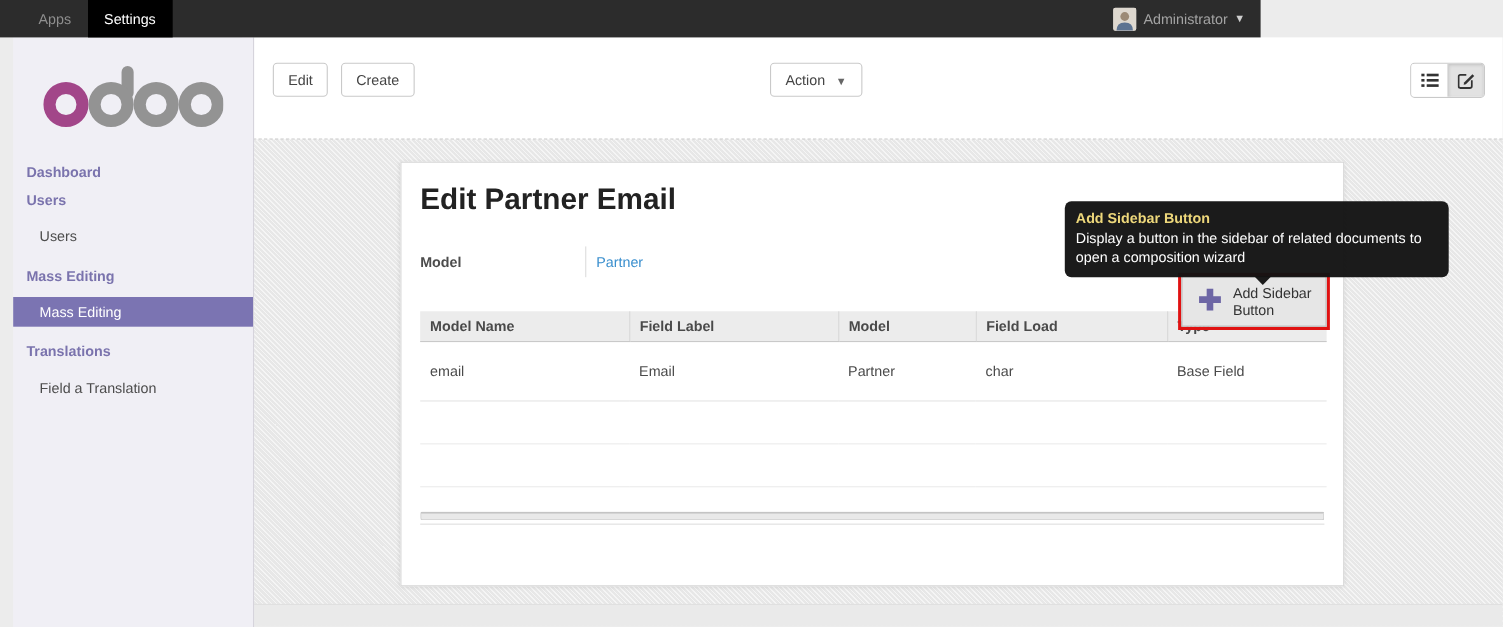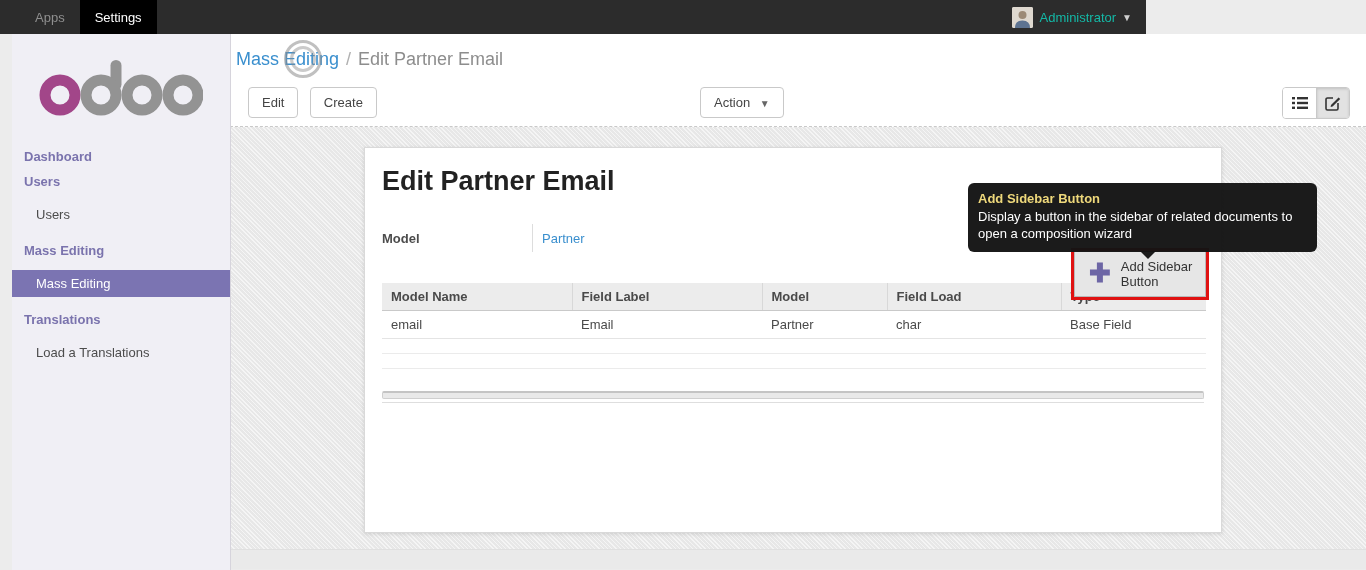--- a/index.html
+++ b/index.html
@@ -8,21 +8,21 @@
 
   
   .topbar { position:absolute; left:0; top:0; width:1146px; height:34px;
     background:#2c2c2c; display:flex; align-items:stretch; z-index:50; }
   .topbar .menus { display:flex; align-items:stretch; padding-left:20px; }
   .menu-item { color:#8f8f8f; font-size:13px; padding:0 15px; display:flex; align-items:center; cursor:pointer; }
   .menu-item.active { background:#000; color:#fff; }
   .topbar .user { margin-left:auto; display:flex; align-items:center; padding-right:14px; cursor:pointer; }
   .avatar { width:21px; height:21px; background:#e8e4de; border-radius:2px; margin-right:7px;
     display:flex; align-items:center; justify-content:center; overflow:hidden; }
-  .user-name { color:#14b8a6; font-size:13px; }
+  .user-name { color:#a3a3a3; font-size:13px; }
   .caret { color:#cfcfcf; font-size:10px; margin-left:6px; }
 
   
   .sidebar { position:absolute; left:12px; top:34px; width:219px; height:536px;
     background:#f0eff5; border-right:1px solid #d6d4dc; z-index:10; }
   .logo { display:block; margin:26px auto 28px auto; }
   .nav-header { font-size:13px; font-weight:bold; color:#7a73ad; padding:5px 0 5px 12px; }
   .nav-item { font-size:13px; color:#4c4c4c; padding:6px 0 6px 24px; cursor:pointer; }
   .nav-item.selected { background:#7b74b2; color:#fff; }
   .gap-sm { height:7px; } .gap-md { height:10px; }
@@ -86,21 +86,21 @@
   .tab { display:inline-block; position:relative; top:1px; background:#fff; border:1px solid #ddd;
     border-bottom:1px solid #fff; border-radius:4px 4px 0 0; padding:11px 19px; font-size:13px; color:#555; cursor:pointer; }
 
   .pager { text-align:right; font-size:13px; color:#666; margin:9px 18px 6px 0; }
 
   
   table.fields { width:824px; margin:0 17px; border-collapse:collapse; font-size:13px; table-layout:fixed; }
   table.fields th { background:#ececec; text-align:left; font-weight:bold; color:#4a4a4a;
     padding:6px 9px; border-bottom:1px solid #c9c9c9; }
   table.fields th + th { border-left:1px solid #d8d8d8; }
-  table.fields td { padding:6px 9px; color:#4a4a4a; border-bottom:1px solid #e4e4e4; background:#fff; }
+  table.fields td { padding:19px 9px; color:#4a4a4a; border-bottom:1px solid #e4e4e4; background:#fff; }
   tr.empty td { border-bottom:1px solid #ebebeb; height:15px; }
   .hscroll { margin:22px 17px 0 17px; height:8px; background:#e9e9e9;
     border:1px solid #cfcfcf; border-top:2px solid #c4c4c4; border-radius:2px; }
   .hline { margin:3px 17px 14px 17px; border-top:1px solid #dedede; }
 
   svg { display:block; }
 </style>
 </head>
 <body>
 
@@ -134,30 +134,26 @@
   <div class="nav-header">Users</div>
   <div class="gap-sm"></div>
   <div class="nav-item">Users</div>
   <div class="gap-md"></div>
   <div class="nav-header">Mass Editing</div>
   <div class="gap-sm"></div>
   <div class="nav-item selected">Mass Editing</div>
   <div class="gap-md"></div>
   <div class="nav-header">Translations</div>
   <div class="gap-sm"></div>
-  <div class="nav-item">Load a Translations</div>
+  <div class="nav-item">Field a Translation</div>
 </div>
 
 <div class="content">
 
   <div class="control-panel">
-    <div class="breadcrumb">
-      <a class="bc-link">Mass Editing</a><span class="bc-sep">/</span><span class="bc-current">Edit Partner Email</span>
-      <div class="spinner"></div>
-    </div>
     <div class="cp-row">
       <span class="btn">Edit</span>
       <span class="btn">Create</span>
       <span class="action-group">
         <span class="btn"><span>Action</span> <span class="caret" style="color:#666;">▼</span></span>
       </span>
       <span class="switcher">
         <span class="sw-btn">
           <svg width="16" height="14" viewBox="0 0 16 14">
             <rect x="0" y="1" width="3" height="2.4" fill="#333"></rect>

